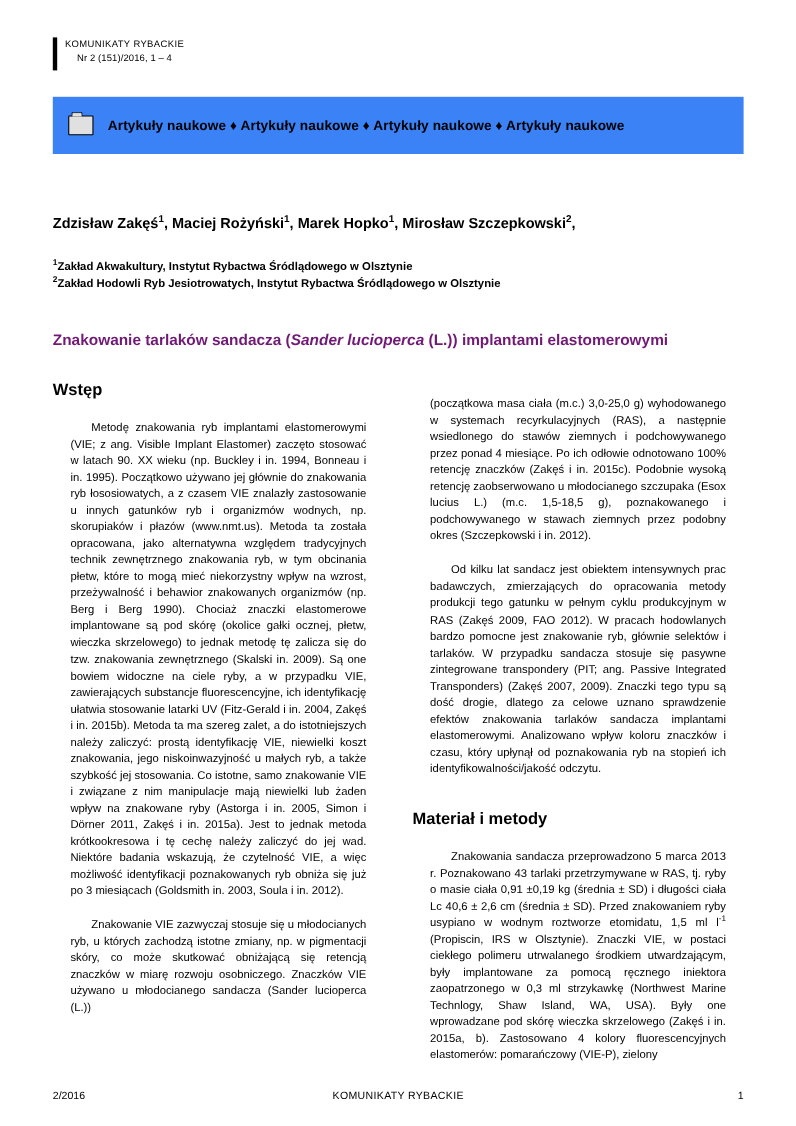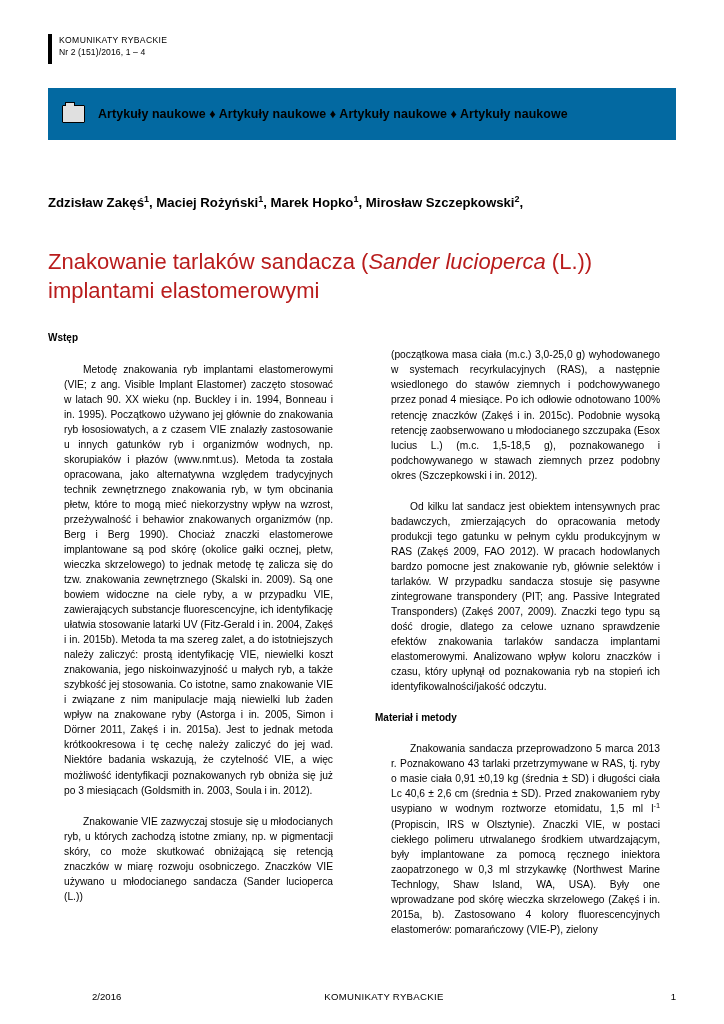--- a/index.html
+++ b/index.html
@@ -41,25 +41,26 @@
     line-height: 1.42;
   }
   .masthead-title {
     font-size: 8.6px;
     letter-spacing: 0.35px;
     font-weight: normal;
   }
   .masthead-sub {
     font-size: 8.6px;
     letter-spacing: 0.1px;
+    text-align: center;
   }
 
   
   .banner {
-    background: #0369a1;
+    background: #3b82f6;
     height: 52px;
     display: flex;
     align-items: center;
     padding-left: 14px;
     margin: 0 0 0 0;
   }
   .banner-icon {
     width: 21px;
     height: 16px;
     border: 1.4px solid #000;
@@ -100,23 +101,23 @@
     margin-top: 22px;
     font-size: 10.3px;
     font-weight: bold;
     line-height: 1.48;
   }
   .affiliations sup { font-size: 7.6px; }
 
   
   .article-title {
     margin-top: 34px;
-    color: #b91c1c;
-    font-size: 22px;
-    font-weight: normal;
+    color: #701a75;
+    font-size: 14px;
+    font-weight: bold;
     line-height: 1.32;
   }
   .article-title .ital { font-style: italic; }
 
   
   .columns {
     margin-top: 26px;
     display: flex;
     gap: 26px;
   }
@@ -126,40 +127,39 @@
     line-height: 1.465;
     text-align: justify;
   }
   .col p {
     margin: 16px;
   }
   .col p.indent {
     text-indent: 19px;
   }
   .section-head {
-    font-size: 10px;
+    font-size: 15px;
     font-weight: bold;
     margin: 0 0 9px 0;
   }
   .section-head.spaced {
-    margin-top: 17px;
+    margin-top: 27px;
   }
   .ital { }
   sup { font-size: 7.4px; vertical-align: super; line-height: 0; }
 
   
   .footer {
     position: absolute;
     left: 48px;
     right: 48px;
     bottom: 22px;
     display: flex;
     align-items: center;
     font-size: 9.6px;
-    margin-left: 44px;
   }
   .footer-left { width: 120px; text-align: left; }
   .footer-center { flex: 1; text-align: center; letter-spacing: 0.3px; }
   .footer-right { width: 120px; text-align: right; }
 </style>
 </head>
 <body>
 
 <div class="page">
 
@@ -173,20 +173,24 @@
 
   <div class="banner">
     <div class="banner-icon"></div>
     <div class="banner-text">Artykuły naukowe ♦ Artykuły naukowe ♦ Artykuły naukowe ♦ Artykuły naukowe</div>
   </div>
 
   <div class="authors">
     <div>Zdzisław Zakęś<sup>1</sup>, Maciej Rożyński<sup>1</sup>, Marek Hopko<sup>1</sup>, Mirosław Szczepkowski<sup>2</sup>,</div>
   </div>
 
+  <div class="affiliations">
+    <div><sup>1</sup>Zakład Akwakultury, Instytut Rybactwa Śródlądowego w Olsztynie</div>
+    <div><sup>2</sup>Zakład Hodowli Ryb Jesiotrowatych, Instytut Rybactwa Śródlądowego w Olsztynie</div>
+  </div>
 
   <h1 class="article-title">Znakowanie tarlaków sandacza (<span class="ital">Sander lucioperca</span> (L.)) implantami elastomerowymi</h1>
 
   <div class="columns">
     <div class="col">
       <div class="section-head">Wstęp</div>
       <p class="indent">Metodę znakowania ryb implantami elastomerowymi (VIE; z ang. <span class="ital">Visible Implant Elastomer</span>) zaczęto stosować w latach 90. XX wieku (np. Buckley i in. 1994, Bonneau i in. 1995). Początkowo używano jej głównie do znakowania ryb łososiowatych, a z czasem VIE znalazły zastosowanie u innych gatunków ryb i organizmów wodnych, np. skorupiaków i płazów (www.nmt.us). Metoda ta została opracowana, jako alternatywna względem tradycyjnych technik zewnętrznego znakowania ryb, w tym obcinania płetw, które to mogą mieć niekorzystny wpływ na wzrost, przeżywalność i behawior znakowanych organizmów (np. Berg i Berg 1990). Chociaż znaczki elastomerowe implantowane są pod skórę (okolice gałki ocznej, płetw, wieczka skrzelowego) to jednak metodę tę zalicza się do tzw. znakowania zewnętrznego (Skalski in. 2009). Są one bowiem widoczne na ciele ryby, a w przypadku VIE, zawierających substancje fluorescencyjne, ich identyfikację ułatwia stosowanie latarki UV (Fitz-Gerald i in. 2004, Zakęś i in. 2015b). Metoda ta ma szereg zalet, a do istotniejszych należy zaliczyć: prostą identyfikację VIE, niewielki koszt znakowania, jego niskoinwazyjność u małych ryb, a także szybkość jej stosowania. Co istotne, samo znakowanie VIE i związane z nim manipulacje mają niewielki lub żaden wpływ na znakowane ryby (Astorga i in. 2005, Simon i Dörner 2011, Zakęś i in. 2015a). Jest to jednak metoda krótkookresowa i tę cechę należy zaliczyć do jej wad. Niektóre badania wskazują, że czytelność VIE, a więc możliwość identyfikacji poznakowanych ryb obniża się już po 3 miesiącach (Goldsmith in. 2003, Soula i in. 2012).</p>
       <p class="indent">Znakowanie VIE zazwyczaj stosuje się u młodocianych ryb, u których zachodzą istotne zmiany, np. w pigmentacji skóry, co może skutkować obniżającą się retencją znaczków w miarę rozwoju osobniczego. Znaczków VIE używano u młodocianego sandacza (<span class="ital">Sander lucioperca</span> (L.))</p>
     </div>
     <div class="col">

